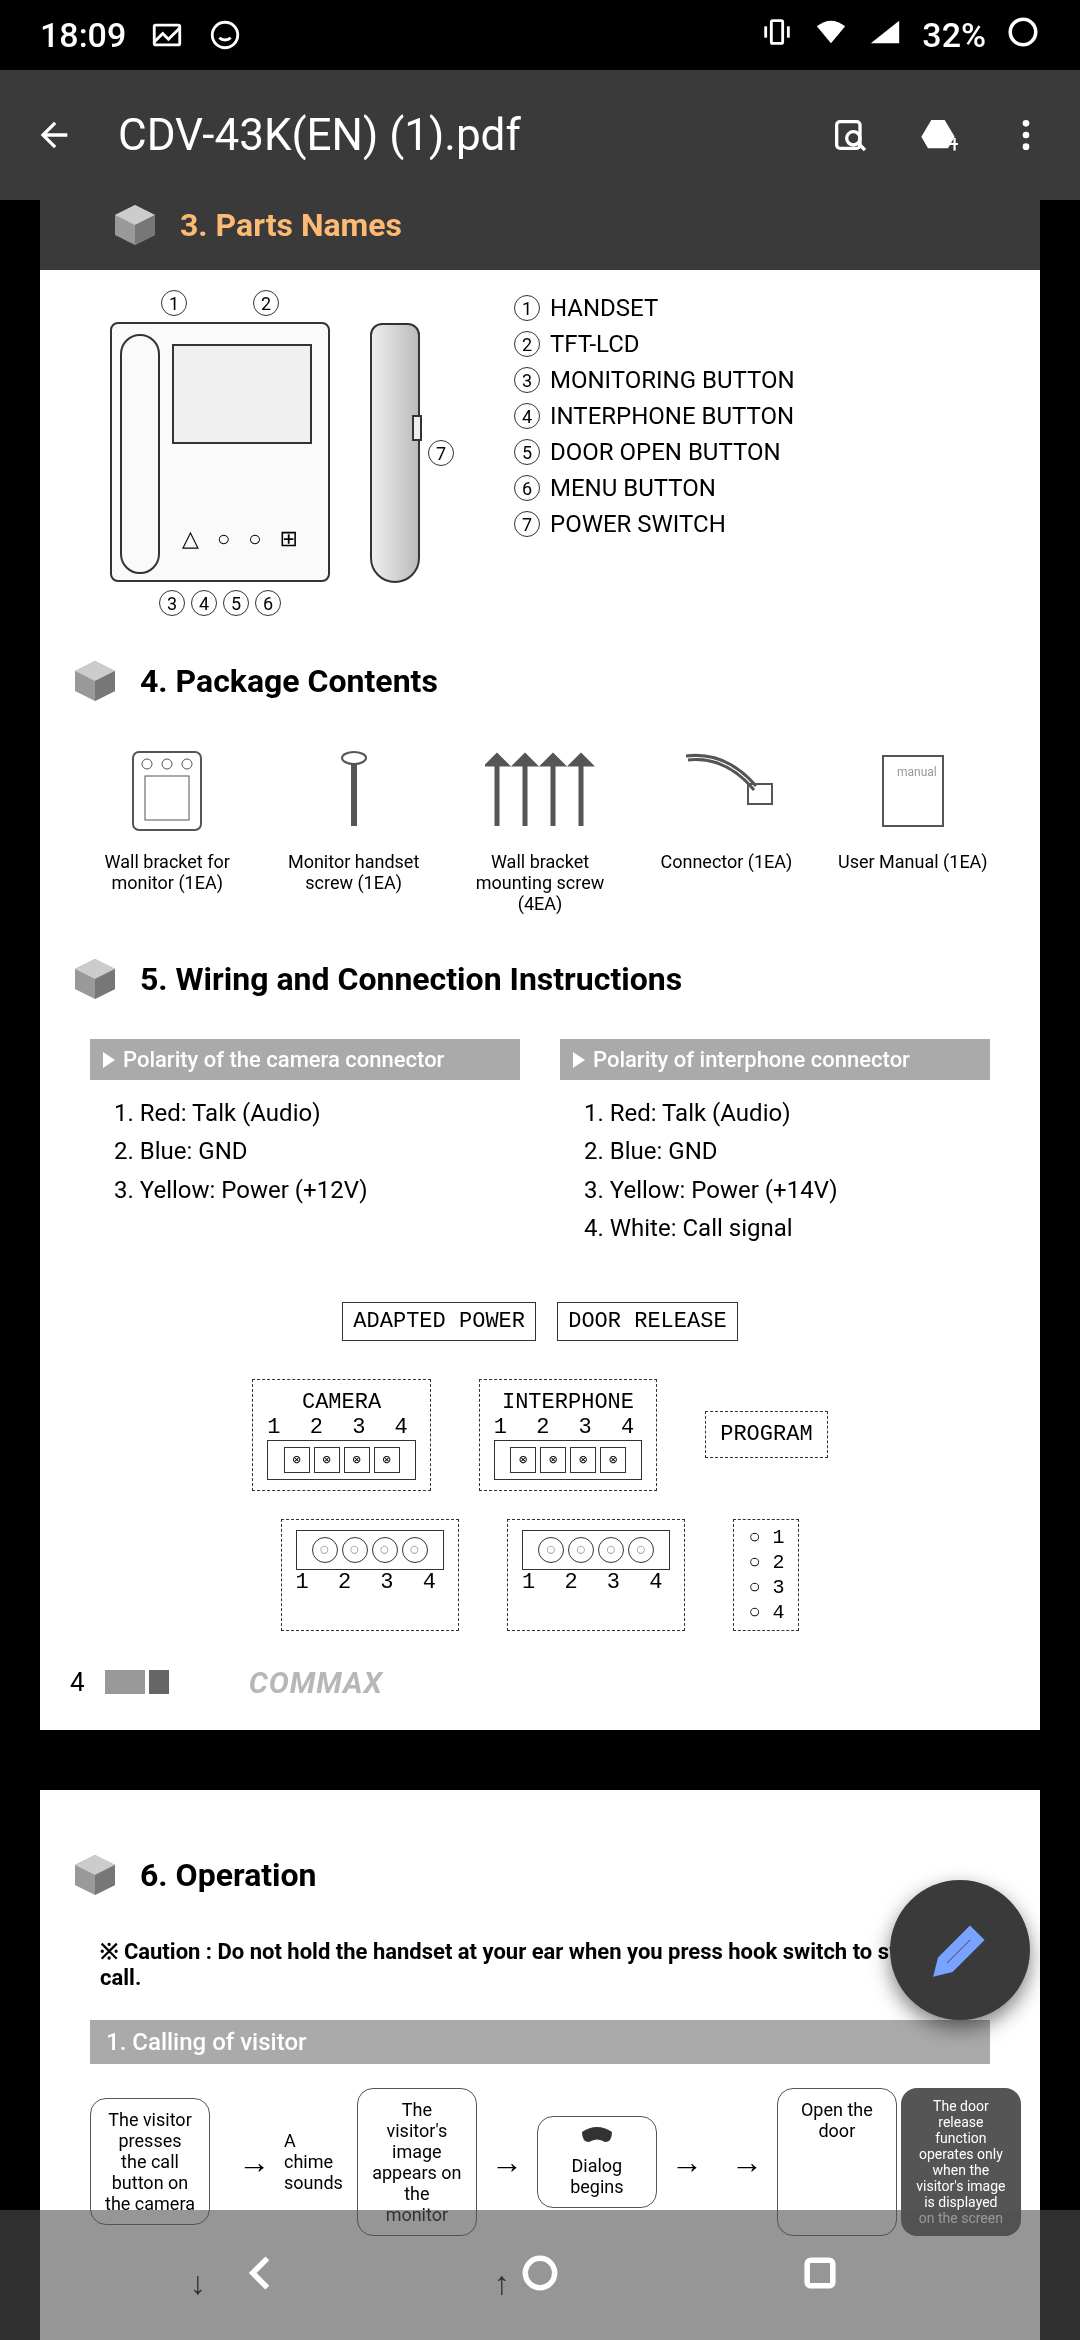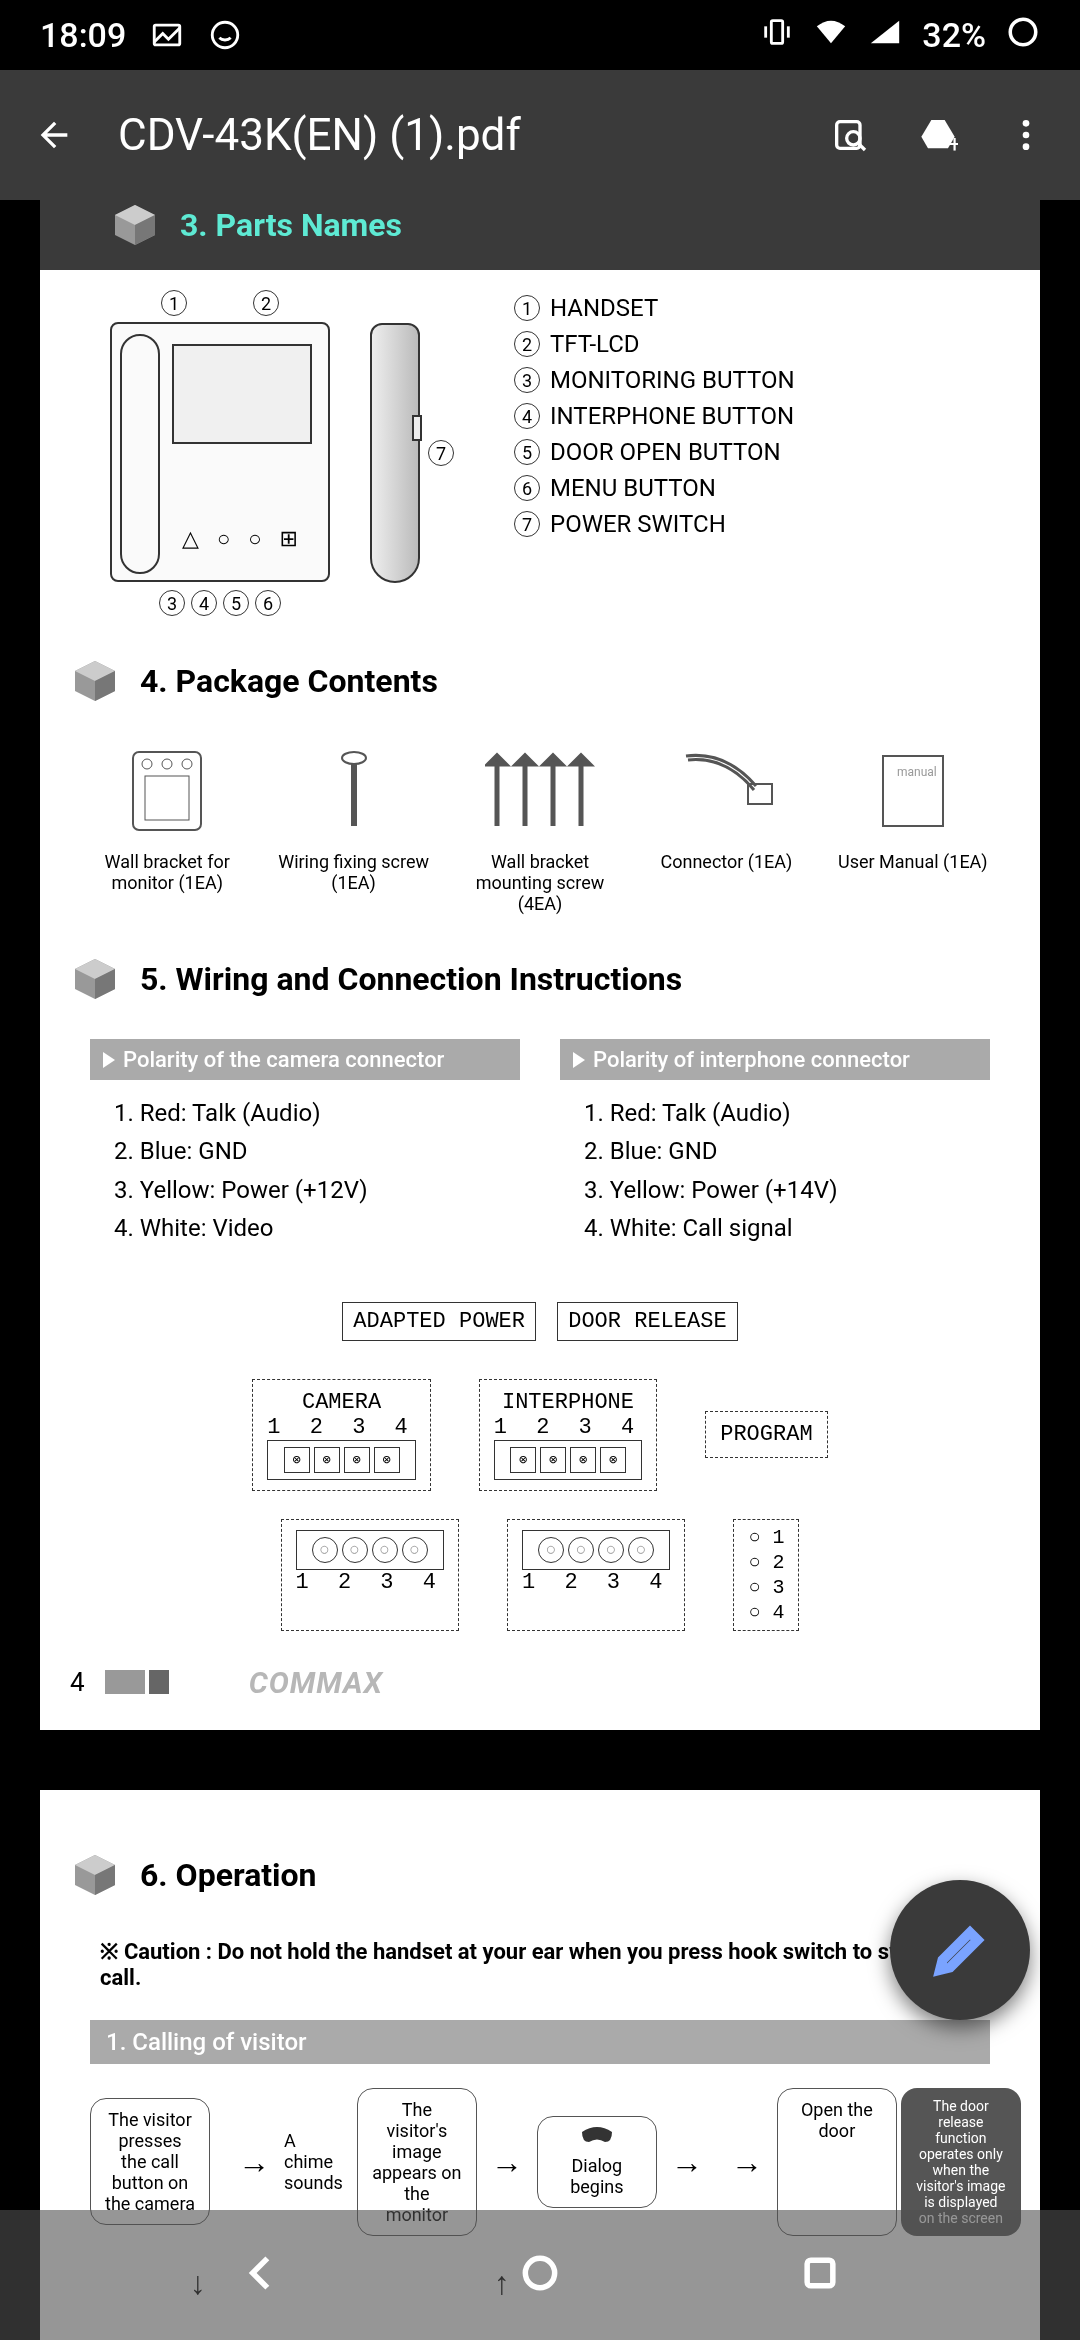--- a/index.html
+++ b/index.html
@@ -246,21 +246,21 @@
     border-radius: 50%;
     background: #3a3a3a;
     display: flex;
     align-items: center;
     justify-content: center;
     box-shadow: 0 8px 20px rgba(0,0,0,0.5);
   }
   .fab svg { width: 60px; height: 60px; stroke: #7aa3ff; fill: none; stroke-width: 4; }
   .section-header.first-on-dark {
     background: #3a3a3a;
-    color: #5eead4;
+    color: #fdba74;
     margin: 0 -30px;
     padding: 0 30px 20px 70px;
   }
   .tri { width:0;height:0;border-top:8px solid transparent;border-bottom:8px solid transparent;border-left:12px solid #fff;}
   .hand-icon { width: 60px; height: 60px; }
 </style>
 </head>
 <body>
 
 <div class="status-bar">
@@ -418,21 +418,21 @@
           </div>
         <div>Wall bracket for monitor (1EA)</div>
       </div>
       <div class="pkg-item">
         <div class="pkg-img">
             <svg width="30" height="90">
               <ellipse cx="15" cy="12" rx="12" ry="6" fill="none" stroke="#555" stroke-width="2"></ellipse>
               <line x1="15" y1="18" x2="15" y2="80" stroke="#555" stroke-width="6"></line>
             </svg>
           </div>
-        <div>Wiring fixing screw (1EA)</div>
+        <div>Monitor handset screw (1EA)</div>
       </div>
       <div class="pkg-item">
         <div class="pkg-img">
           <svg width="110" height="90">
             <g>
                 <path d="M12 10 L20 18 L4 18 Z M12 18 L12 80" stroke="#555" stroke-width="5" fill="#555"></path>
               </g>
             <g transform="translate(28,0)">
                 <path d="M12 10 L20 18 L4 18 Z M12 18 L12 80" stroke="#555" stroke-width="5" fill="#555"></path>
               </g>
@@ -479,21 +479,20 @@
     <div class="polarity-row">
       <div class="polarity-col">
         <div class="gray-bar small">
             <div class="tri"></div>
             <span>Polarity of the camera connector</span>
           </div>
         <ul>
           <li>1. Red: Talk (Audio)</li>
           <li>2. Blue: GND</li>
           <li>3. Yellow: Power (+12V)</li>
-          <li>4. White: Video</li>
         </ul>
       </div>
       <div class="polarity-col">
         <div class="gray-bar small">
             <div class="tri"></div>
             <span>Polarity of interphone connector</span>
           </div>
         <ul>
           <li>1. Red: Talk (Audio)</li>
           <li>2. Blue: GND</li>

